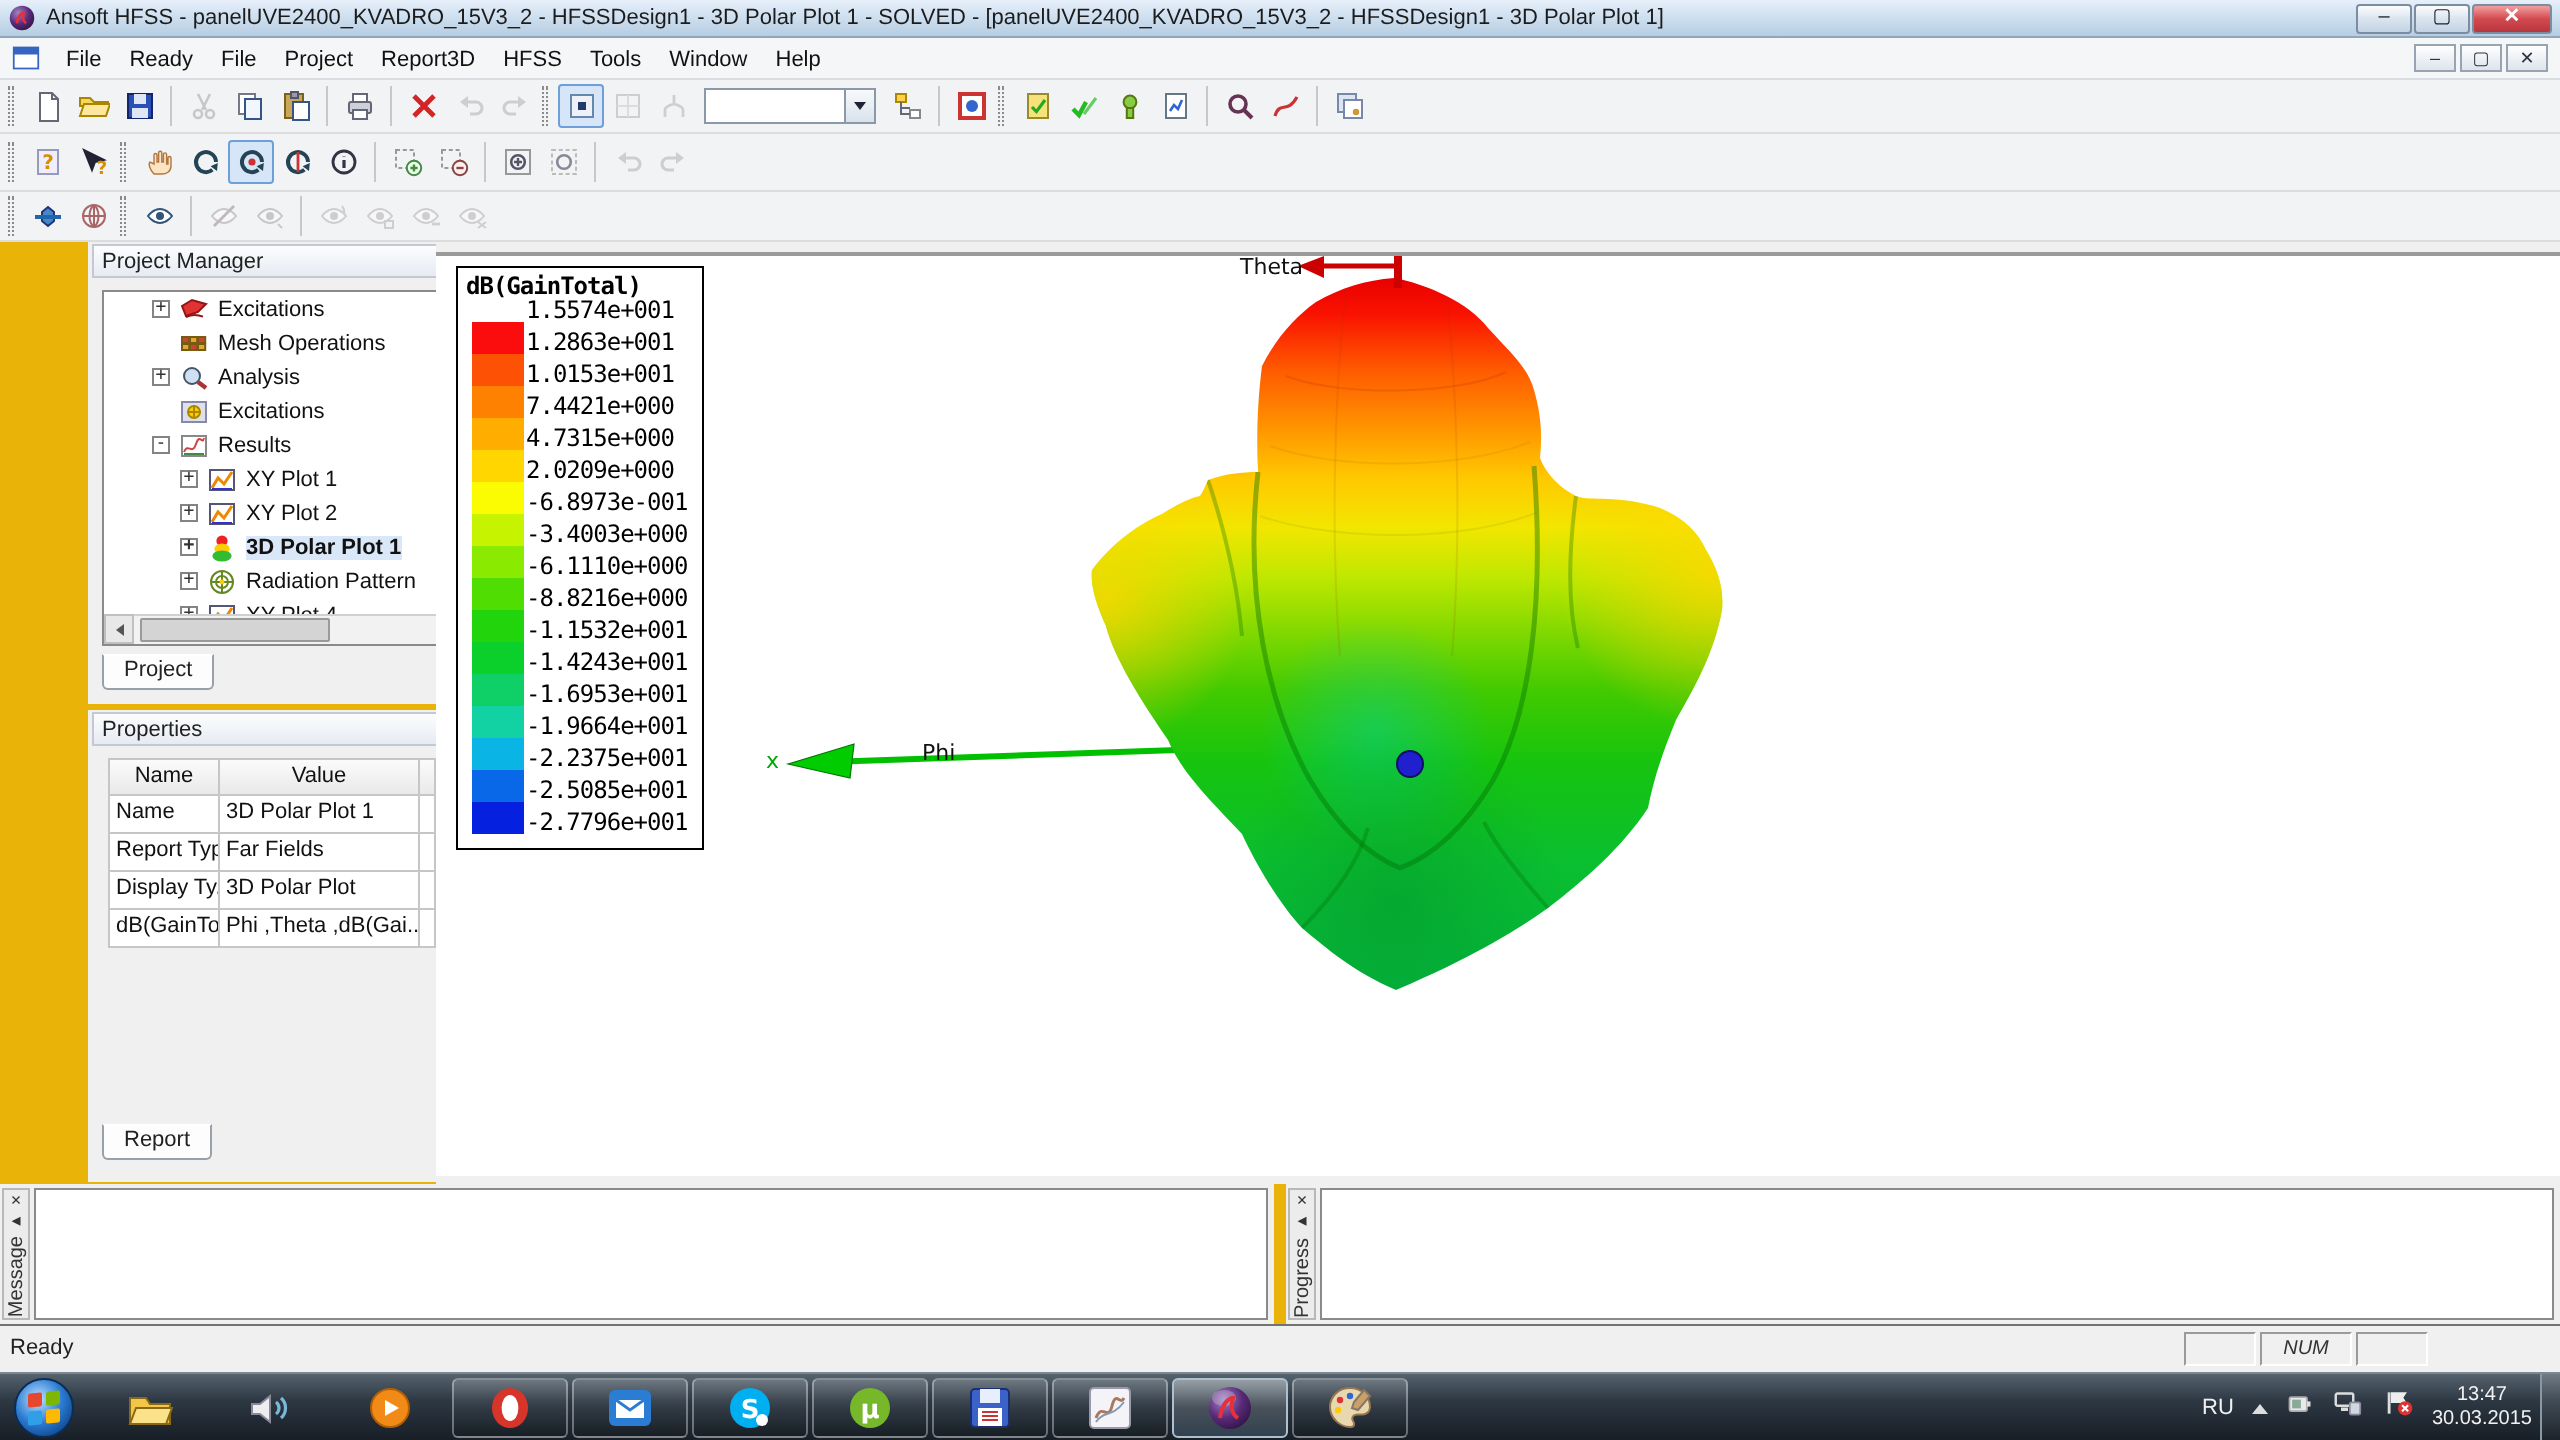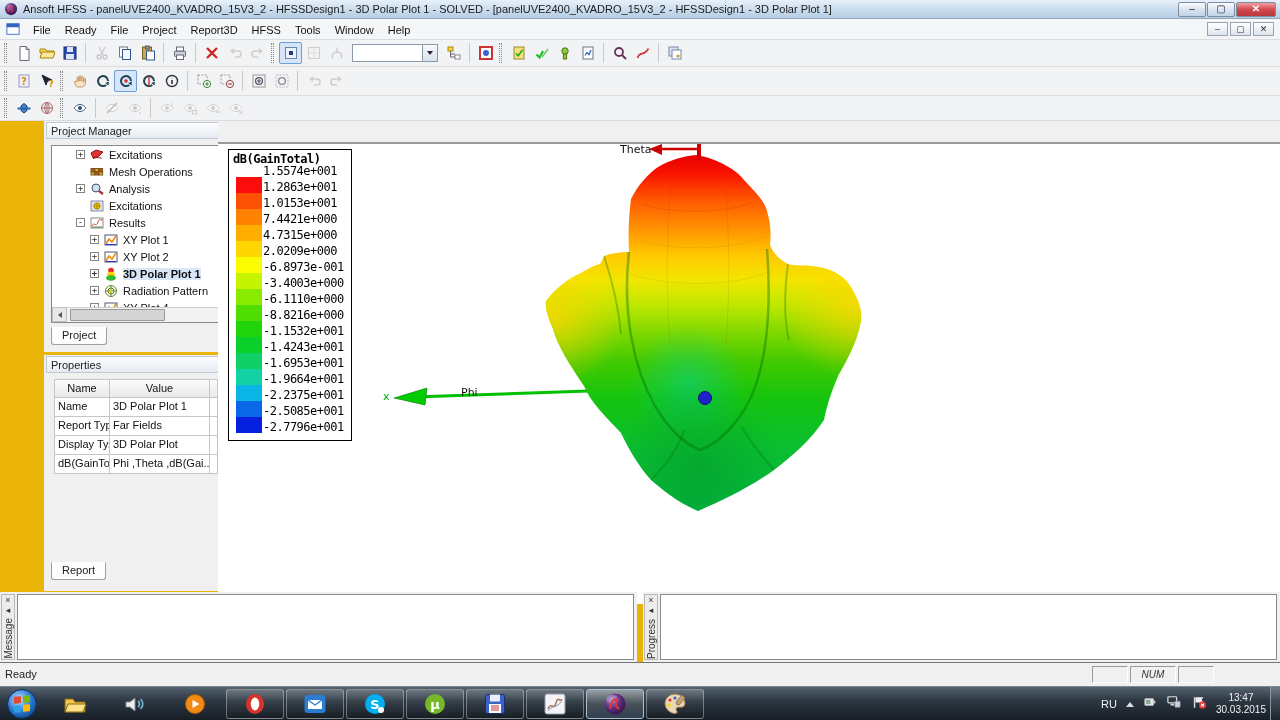--- a/index.html
+++ b/index.html
@@ -79,21 +79,21 @@
   .prop-table { position:absolute; left:3px; top:0; width:168px; font-size:11px; color:#111; }
   .prop-row { display:grid; grid-template-columns:56px 100px 8px; height:19px; }
   .prop-row > div { border:1px solid #c6c6c6; border-top:none; border-left:none; background:#fff; padding:2px 3px;
     white-space:nowrap; overflow:hidden; }
   .prop-row.hdr > div { background:linear-gradient(#fbfbfb,#e9e9e9); text-align:center; border:1px solid #c6c6c6;
     border-left:none; }
   .prop-row.hdr > div:first-child, .prop-row > div:first-child { border-left:1px solid #c6c6c6; }
 
   
   #view { position:absolute; left:218px; top:121px; width:1062px; height:471px; background:#f0f0f0; }
-  #plot-area { position:absolute; left:0; top:21px; width:1062px; height:462px; background:#fff; border-top:2px solid #9a9a9a; overflow:hidden; }
+  #plot-area { position:absolute; left:0; top:5px; width:1062px; height:462px; background:#fff; border-top:2px solid #9a9a9a; overflow:hidden; }
   #pattern-svg { position:absolute; left:0; top:0; }
 
   
   #legend { position:absolute; left:10px; top:5px; width:124px; height:292px; background:#fff; border:1px solid #000;
     font-family:"DejaVu Sans Mono",monospace; }
   #legend .lg-title { font-size:12px; font-weight:bold; color:#000; padding:2px 0 0 4px; letter-spacing:-0.5px; }
   #legend .lg-bar { position:absolute; left:7px; top:27px; width:26px; height:256px; }
   #legend .lg-band { width:26px; height:16px; }
   #legend .lg-labels { position:absolute; left:34px; top:13px; right:3px; }
   #legend .lg-label { height:16px; font-size:12px; text-align:left; color:#000; line-height:16px; letter-spacing:-0.5px; }

